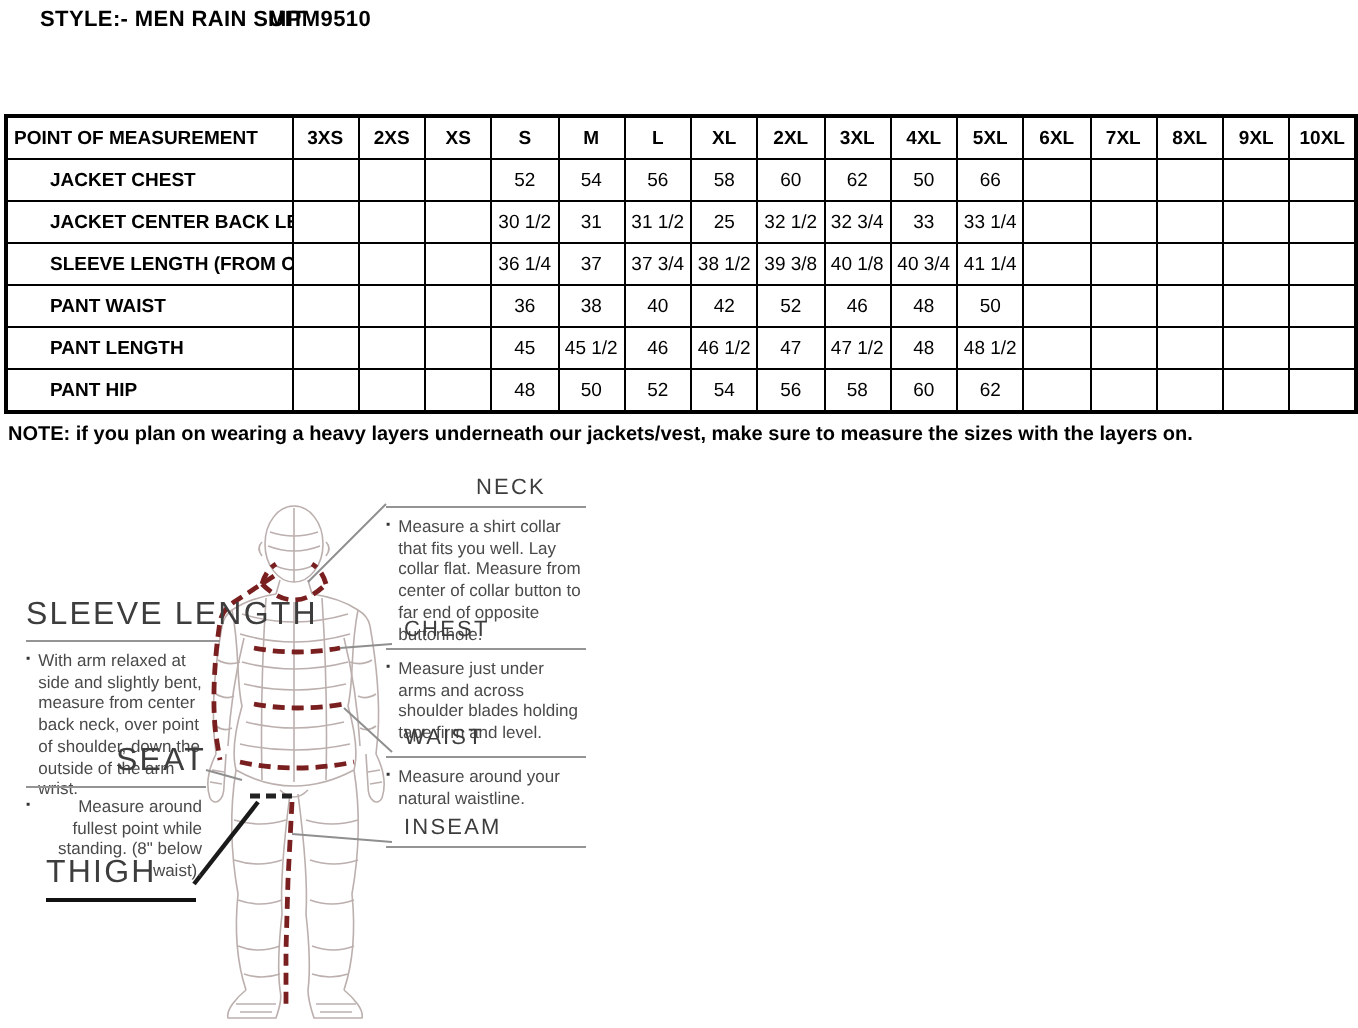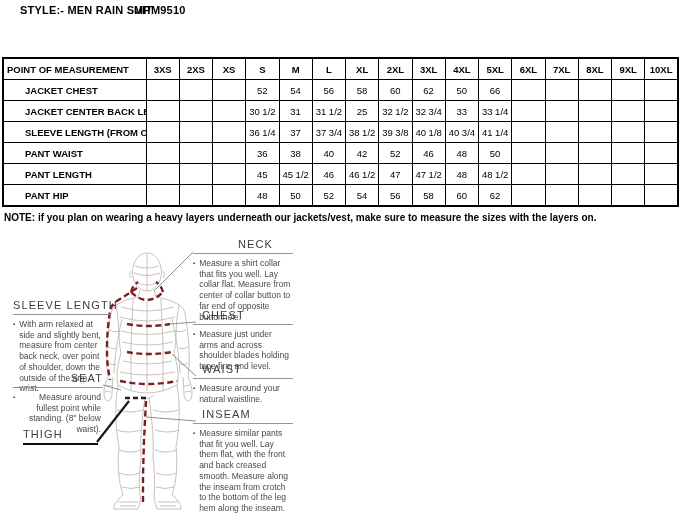--- a/index.html
+++ b/index.html
@@ -21,21 +21,21 @@
 
   
   .note{position:absolute;left:4px;top:212px;font-size:10px;font-weight:bold;white-space:nowrap;}
 
   
   .diagram{position:absolute;left:0;top:235px;width:679px;height:279px;}
   .diagram svg{position:absolute;left:0;top:0;}
 
   .guide-sec{position:absolute;}
   .guide-title{font-size:11px;letter-spacing:1.1px;color:#3d3d3d;margin-bottom:3px;white-space:nowrap;}
-  .guide-sec.left .guide-title{font-size:11px;}
+  .guide-sec.left .guide-title{font-size:16px;}
   .guide-rule{height:0;border-top:1px solid #949494;margin-bottom:4px;}
   .guide-rule.black{border-top:2px solid #111;}
   .guide-desc{font-size:8.5px;line-height:1.26;color:#4a4a4a;display:flex;}
   .guide-desc .sq{font-size:6px;margin:2px 4px 0 0;color:#333;flex:0 0 auto;}
   .guide-desc.nobullet{display:block;}
 </style>
 </head>
 <body>
 
 <div class="titlebar">
@@ -318,18 +318,14 @@
     <div class="guide-rule"></div>
     <div class="guide-desc" style="width:95px;">
       <span class="sq">▪</span>
       <span>Measure around your natural waistline.</span>
     </div>
   </div>
 
   <div class="guide-sec" style="left:193px;top:173px;width:100px;">
     <div class="guide-title" style="margin-left:9px;">INSEAM</div>
     <div class="guide-rule"></div>
-    <div class="guide-desc" style="width:98px;">
-      <span class="sq">▪</span>
-      <span>Measure similar pants that fit you well. Lay them flat, with the front and back creased smooth. Measure along the inseam from crotch to the bottom of the leg hem along the inseam.</span>
-    </div>
   </div>
 </div>
 
 </body></html>

